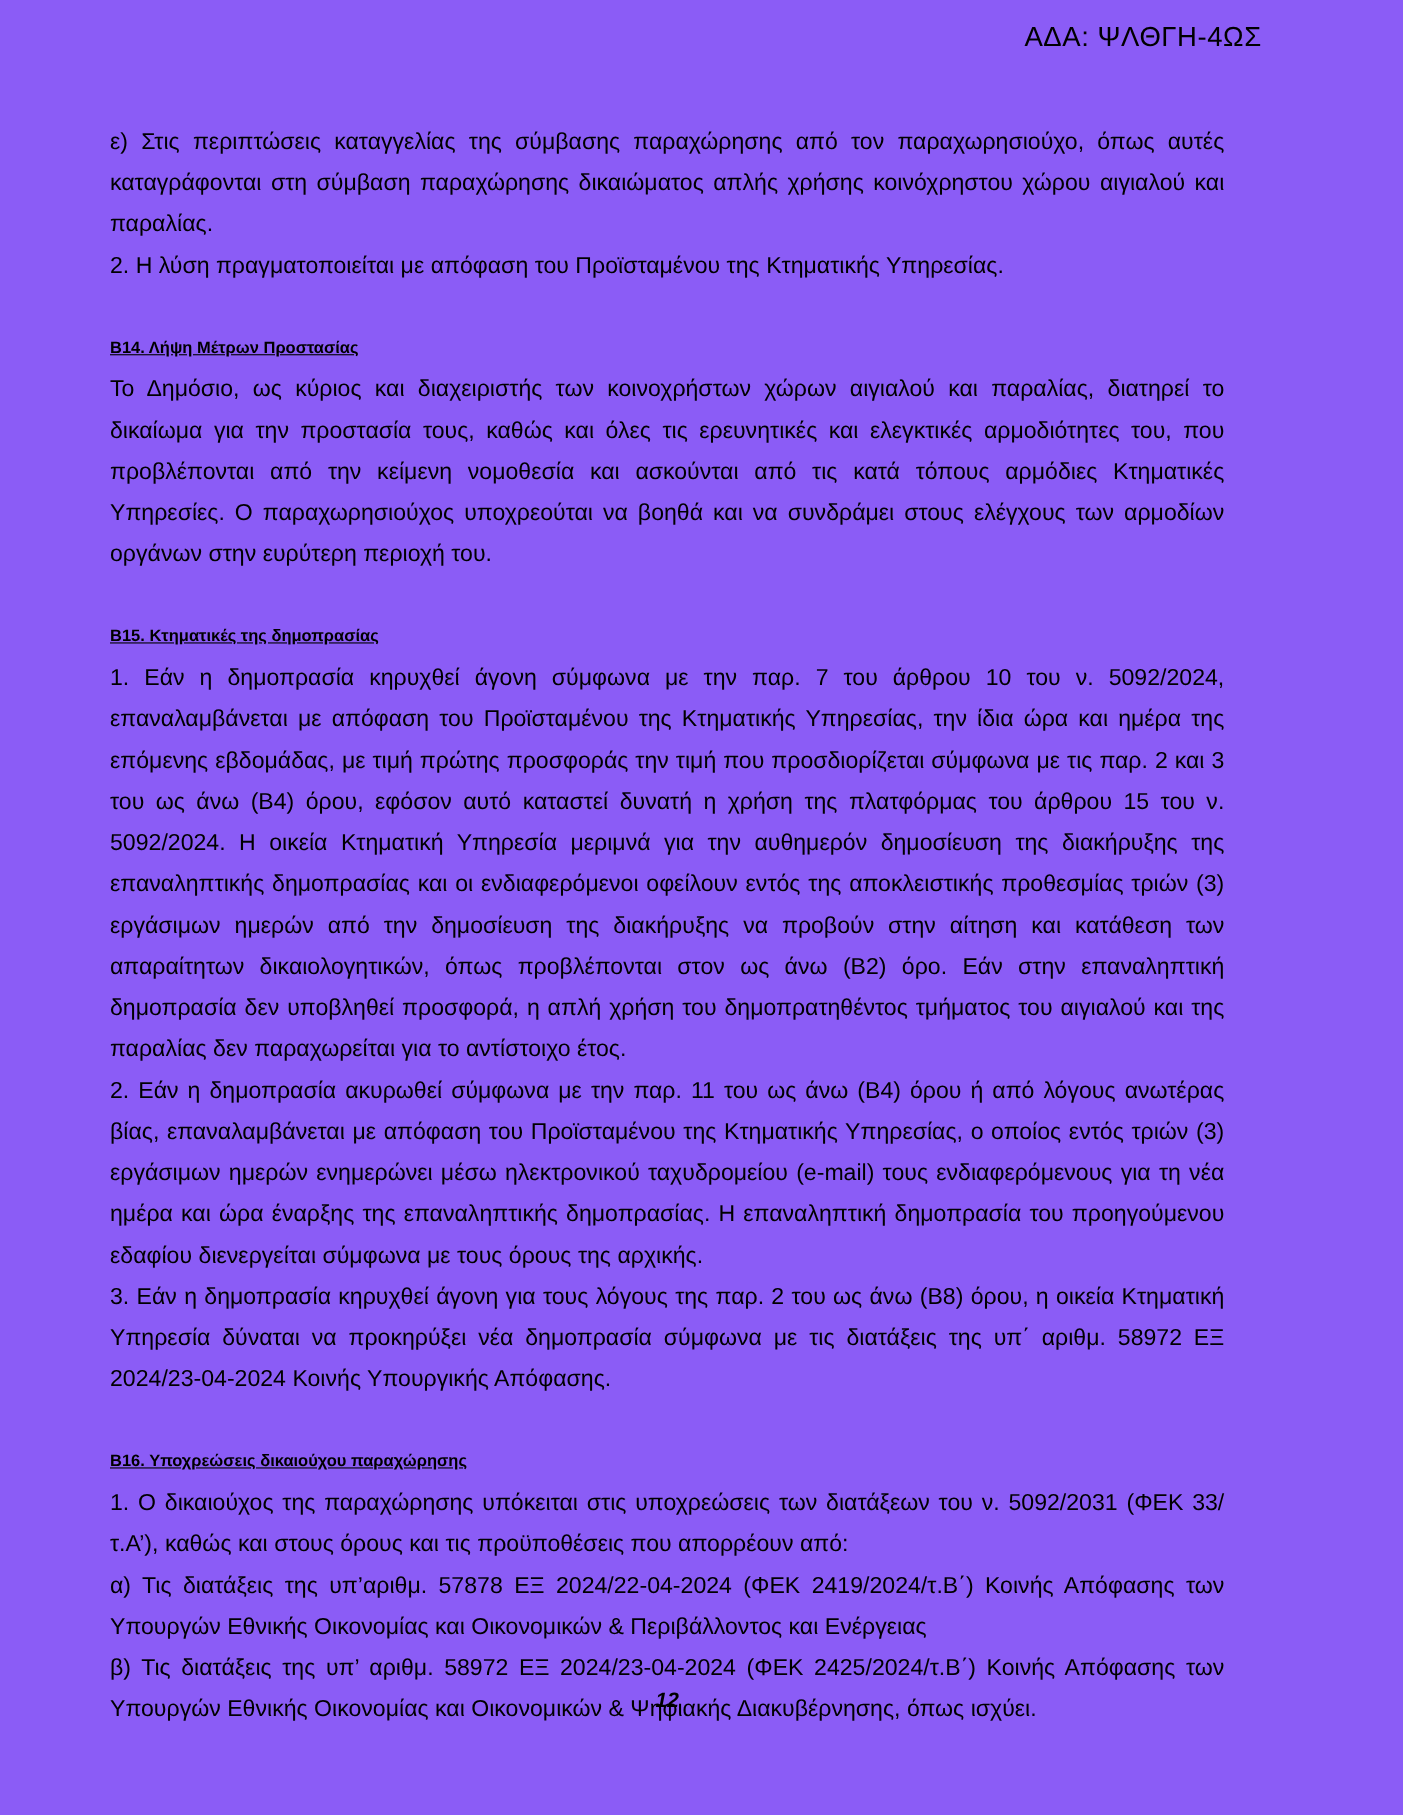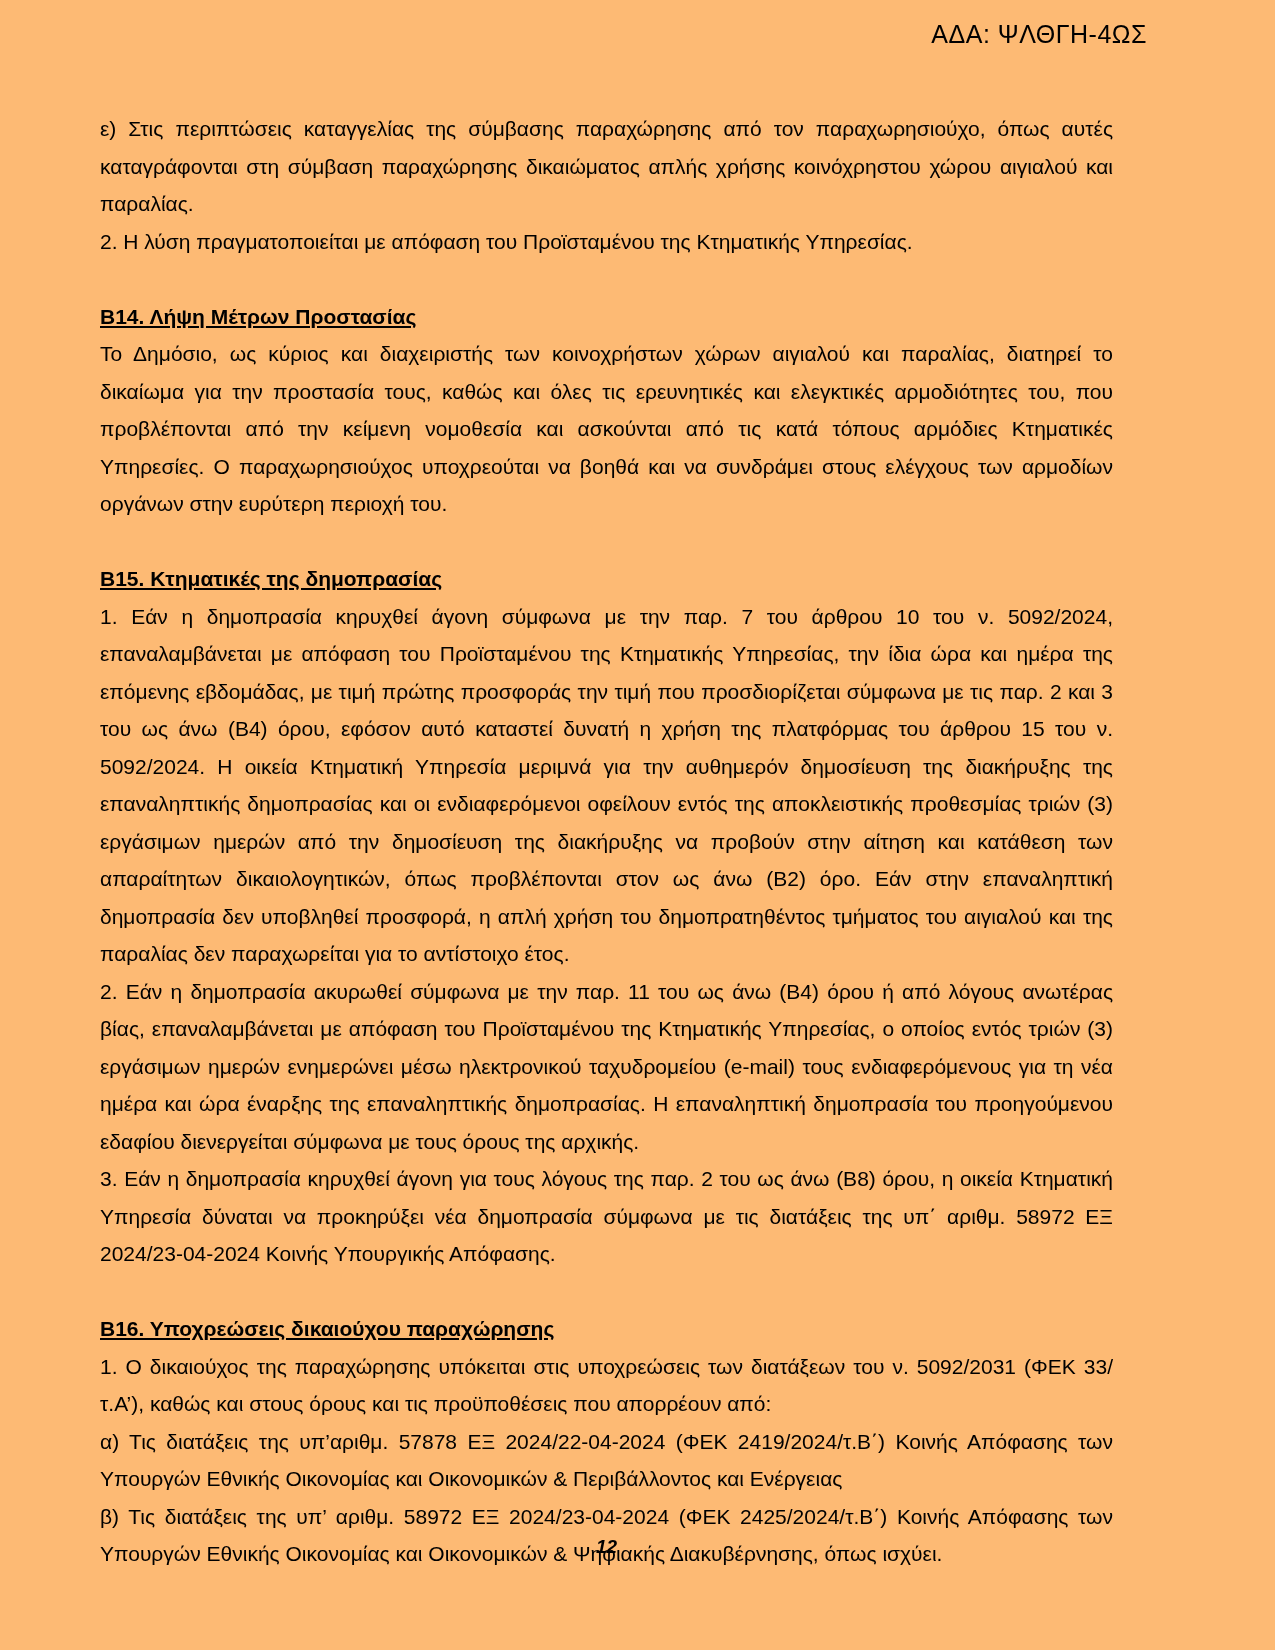--- a/index.html
+++ b/index.html
@@ -4,21 +4,21 @@
 <style>
   html, body {
     margin: 0;
     padding: 0;
     background: #ffffff;
   }
   .page {
     position: relative;
     width: 1275px;
     height: 1650px;
-    background: #fdba74;
+    background: #8b5cf6;
     color: #000000;
     font-family: "Liberation Sans", sans-serif;
     overflow: hidden;
   }
   .ada-header {
     position: absolute;
     top: 20px;
     right: 128px;
     font-size: 25px;
     letter-spacing: 0.5px;
@@ -30,21 +30,21 @@
     top: 110px;
     width: 1013px;
     font-size: 21px;
     line-height: 37.5px;
     text-align: justify;
   }
   .content p {
     margin: 0;
   }
   .section-heading {
-    font-size: 21px;
+    font-size: 15px;
     font-weight: bold;
     text-decoration: underline;
     text-align: left;
     margin: 37.5px 0 0 0;
     line-height: 37.5px;
   }
   .page-footer {
     position: absolute;
     top: 1536px;
     left: 0;

